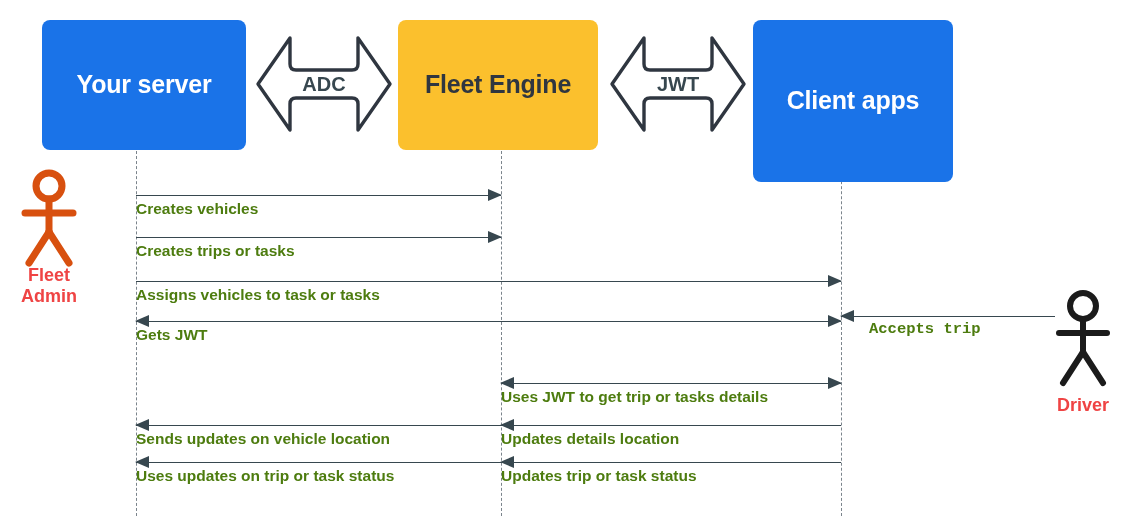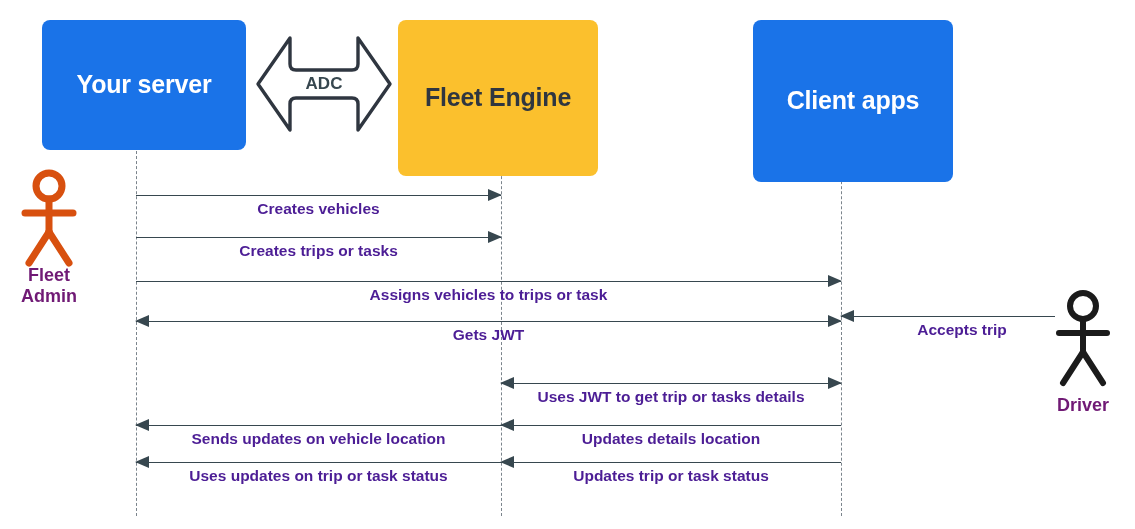--- a/index.html
+++ b/index.html
@@ -44,21 +44,21 @@
 
   
   .actor {
     position: absolute;
   }
   .actor-label {
     position: absolute;
     text-align: center;
     font-weight: bold;
     font-size: 18px;
-    color: #701a75;
+    color: #ef4444;
     line-height: 1.15;
   }
 
   
   .msg {
     position: absolute;
     height: 0;
   }
   .msg-line {
     position: absolute;
@@ -81,73 +81,78 @@
     border-left: 14px solid #37474f;
   }
   .arrow-left {
     left: -1px;
     border-right: 14px solid #37474f;
   }
   .msg-label {
     position: absolute;
     top: 4px;
     width: 100%;
-    text-align: center;
     font-size: 15.5px;
     font-weight: bold;
-    color: #4c1d95;
+    color: #4d7c0f;
     white-space: nowrap;
     line-height: 1.25;
   }
   .msg-label.wrap { white-space: normal; }
 
   
   .bigarrow {
     position: absolute;
   }
   .bigarrow-label {
     position: absolute;
     width: 100%;
     text-align: center;
     font-weight: bold;
-    font-size: 17px;
+    font-size: 20px;
     color: #37474f;
     top: 50%;
     transform: translateY(-50%);
     pointer-events: none;
   }
 </style>
 </head>
 <body>
 
 <div id="canvas">
 
   <div class="lifeline" style="left:136px; top:151px; height:365px;"></div>
   <div class="lifeline" style="left:501px; top:151px; height:365px;"></div>
   <div class="lifeline" style="left:841px; top:151px; height:365px;"></div>
 
   <div class="participant p-blue" style="left:42px; top:20px; width:204px; height:130px;">
     <span>Your server</span>
   </div>
 
-  <div class="participant p-yellow" style="left:398px; top:20px; width:200px; height:156px;">
+  <div class="participant p-yellow" style="left:398px; top:20px; width:200px; height:130px;">
     <span>Fleet Engine</span>
   </div>
 
   <div class="participant p-blue" style="left:753px; top:20px; width:200px; height:162px;">
     <span>Client apps</span>
   </div>
 
   <div class="bigarrow" style="left:254px; top:32px; width:140px; height:104px;">
     <svg width="140" height="104" viewBox="0 0 140 104">
       <path d="M 36 6 L 4 52 L 36 98 L 36 72 Q 36 66 42 66 L 98 66 Q 104 66 104 72 L 104 98 L 136 52 L 104 6 L 104 32 Q 104 38 98 38 L 42 38 Q 36 38 36 32 Z" fill="#ffffff" stroke="#2f3640" stroke-width="3.4" stroke-linejoin="round"></path>
     </svg>
     <div class="bigarrow-label">ADC</div>
   </div>
 
+  <div class="bigarrow" style="left:608px; top:32px; width:140px; height:104px;">
+    <svg width="140" height="104" viewBox="0 0 140 104">
+      <path d="M 36 6 L 4 52 L 36 98 L 36 72 Q 36 66 42 66 L 98 66 Q 104 66 104 72 L 104 98 L 136 52 L 104 6 L 104 32 Q 104 38 98 38 L 42 38 Q 36 38 36 32 Z" fill="#ffffff" stroke="#2f3640" stroke-width="3.4" stroke-linejoin="round"></path>
+    </svg>
+    <div class="bigarrow-label">JWT</div>
+  </div>
 
   <div class="actor" style="left:13px; top:168px; width:72px; height:100px;">
     <svg width="72" height="100" viewBox="0 0 72 100">
       <g stroke="#d8500f" stroke-width="7" fill="none" stroke-linecap="round">
         <circle cx="36" cy="18" r="13" stroke-width="7"></circle>
         <line x1="36" y1="31" x2="36" y2="66"></line>
         <line x1="12" y1="45" x2="60" y2="45"></line>
         <line x1="36" y1="64" x2="16" y2="95"></line>
         <line x1="36" y1="64" x2="56" y2="95"></line>
       </g>
@@ -181,34 +186,34 @@
 
   <div class="msg" style="left:136px; top:237px; width:365px;">
     <div class="msg-line"></div>
     <div class="arrowhead arrow-right"></div>
     <div class="msg-label">Creates trips or tasks</div>
   </div>
 
   <div class="msg" style="left:136px; top:281px; width:705px;">
     <div class="msg-line"></div>
     <div class="arrowhead arrow-right"></div>
-    <div class="msg-label">Assigns vehicles to trips or task</div>
+    <div class="msg-label">Assigns vehicles to task or tasks</div>
   </div>
 
   <div class="msg" style="left:136px; top:321px; width:705px;">
     <div class="msg-line"></div>
     <div class="arrowhead arrow-left"></div>
     <div class="arrowhead arrow-right"></div>
     <div class="msg-label">Gets JWT</div>
   </div>
 
   <div class="msg" style="left:841px; top:316px; width:214px;">
     <div class="msg-line"></div>
     <div class="arrowhead arrow-left"></div>
-    <div class="msg-label wrap" style="padding-left:28px; box-sizing:border-box;">
+    <div class="msg-label wrap" style="padding-left:28px; box-sizing:border-box;font-family:Liberation Mono, monospace;">
       <div>Accepts trip</div>
     </div>
   </div>
 
   <div class="msg" style="left:501px; top:383px; width:340px;">
     <div class="msg-line"></div>
     <div class="arrowhead arrow-left"></div>
     <div class="arrowhead arrow-right"></div>
     <div class="msg-label">Uses JWT to get trip or tasks details</div>
   </div>

